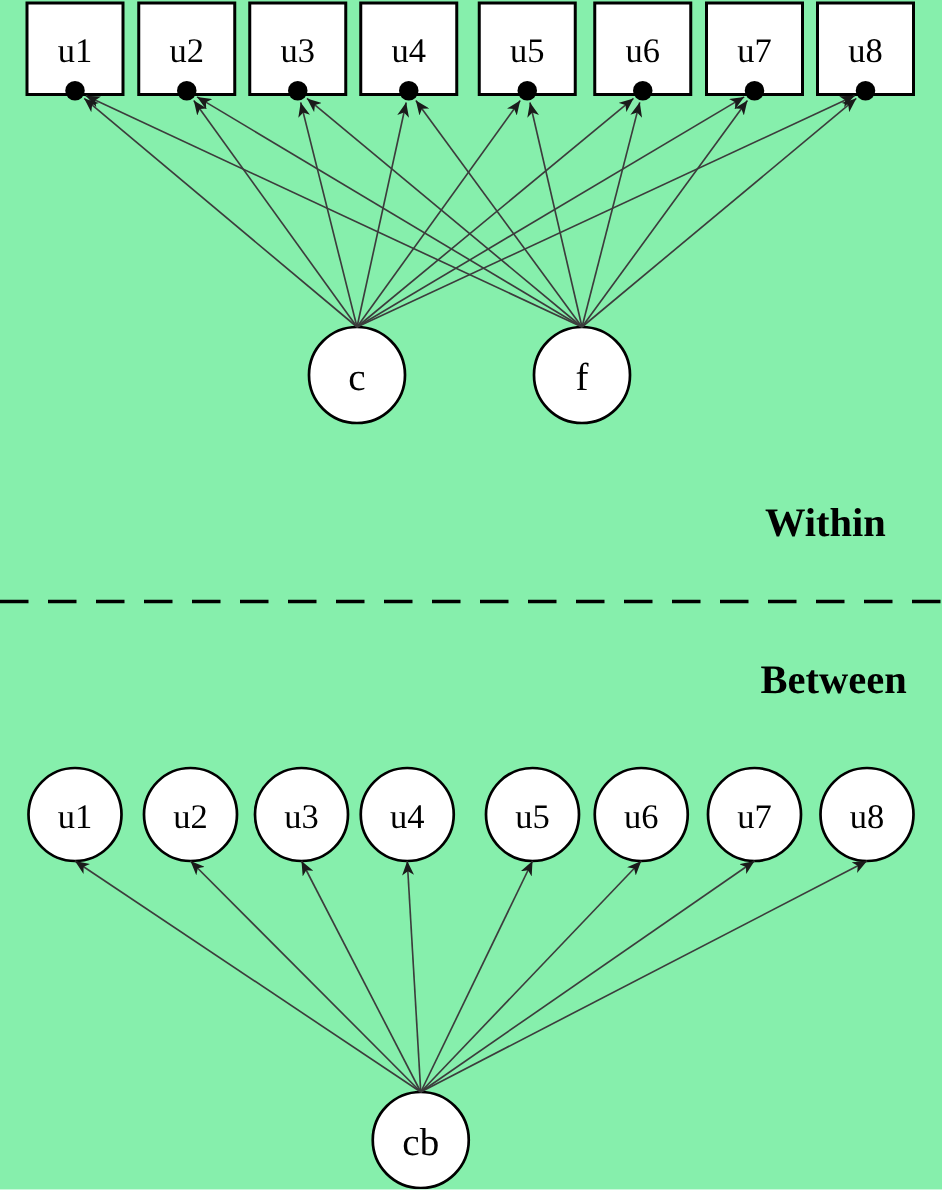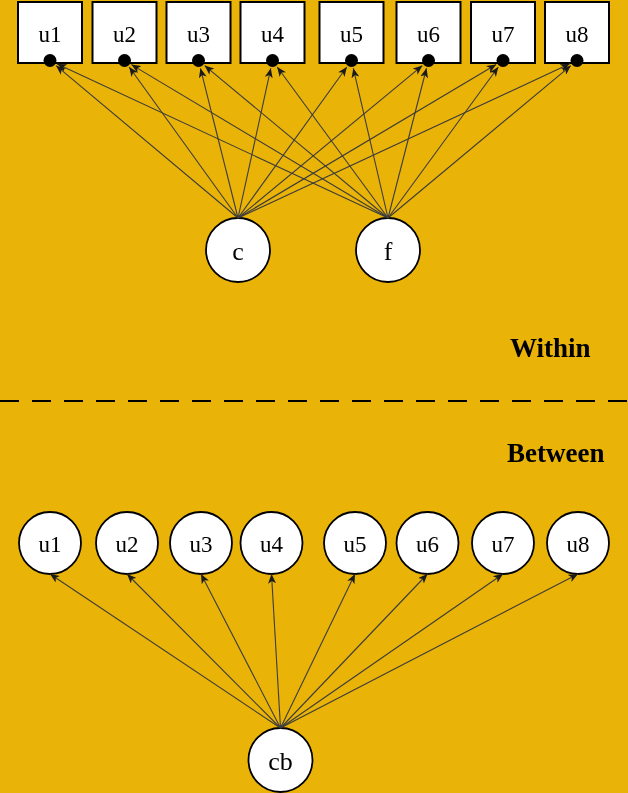--- a/index.html
+++ b/index.html
@@ -4,21 +4,21 @@
 <style>
   html, body {
     margin: 0;
     padding: 0;
     background: #ffffff;
   }
   .stage {
     position: relative;
     width: 628px;
     height: 793px;
-    background: #eab308;
+    background: #86efac;
     overflow: hidden;
     font-family: "Liberation Serif", serif;
   }
   svg { display: block; }
   .section-label {
     font-family: "Liberation Serif", serif;
     font-size: 27px;
     font-weight: bold;
     fill: #000000;
   }

